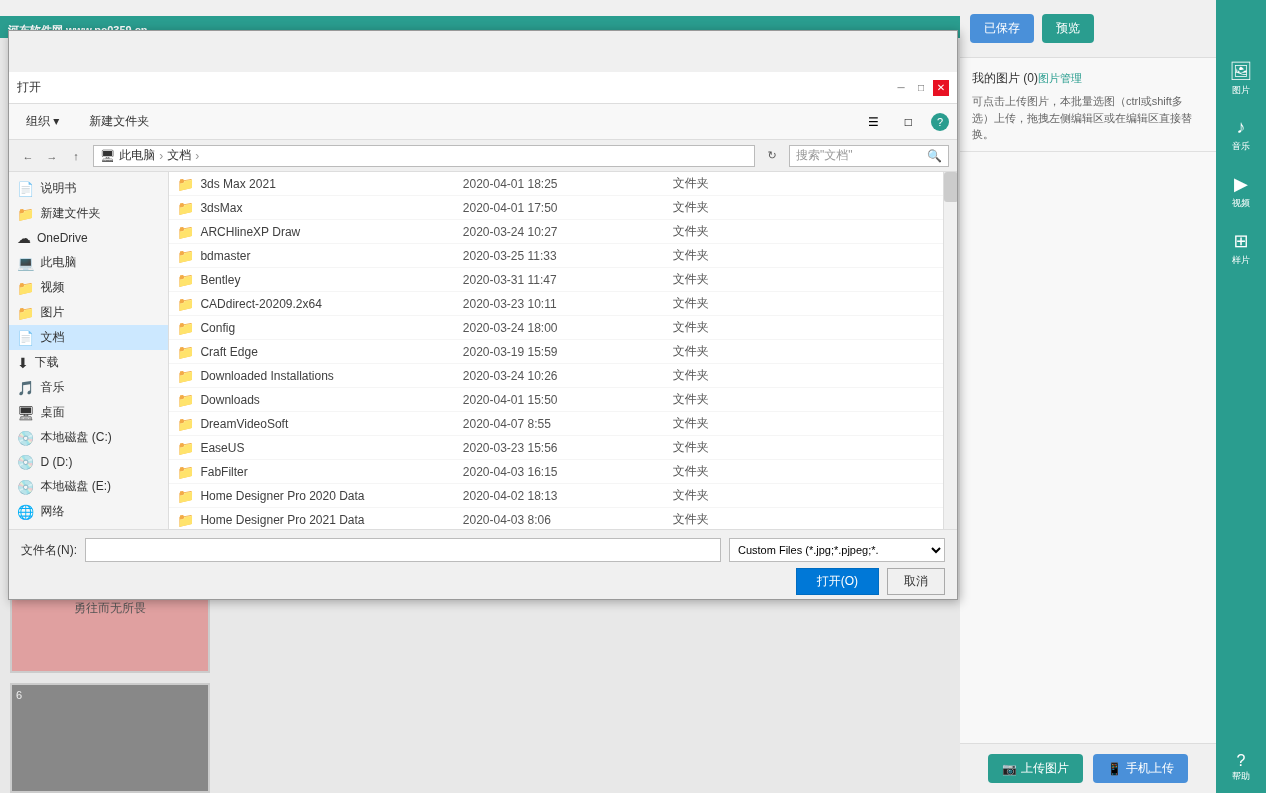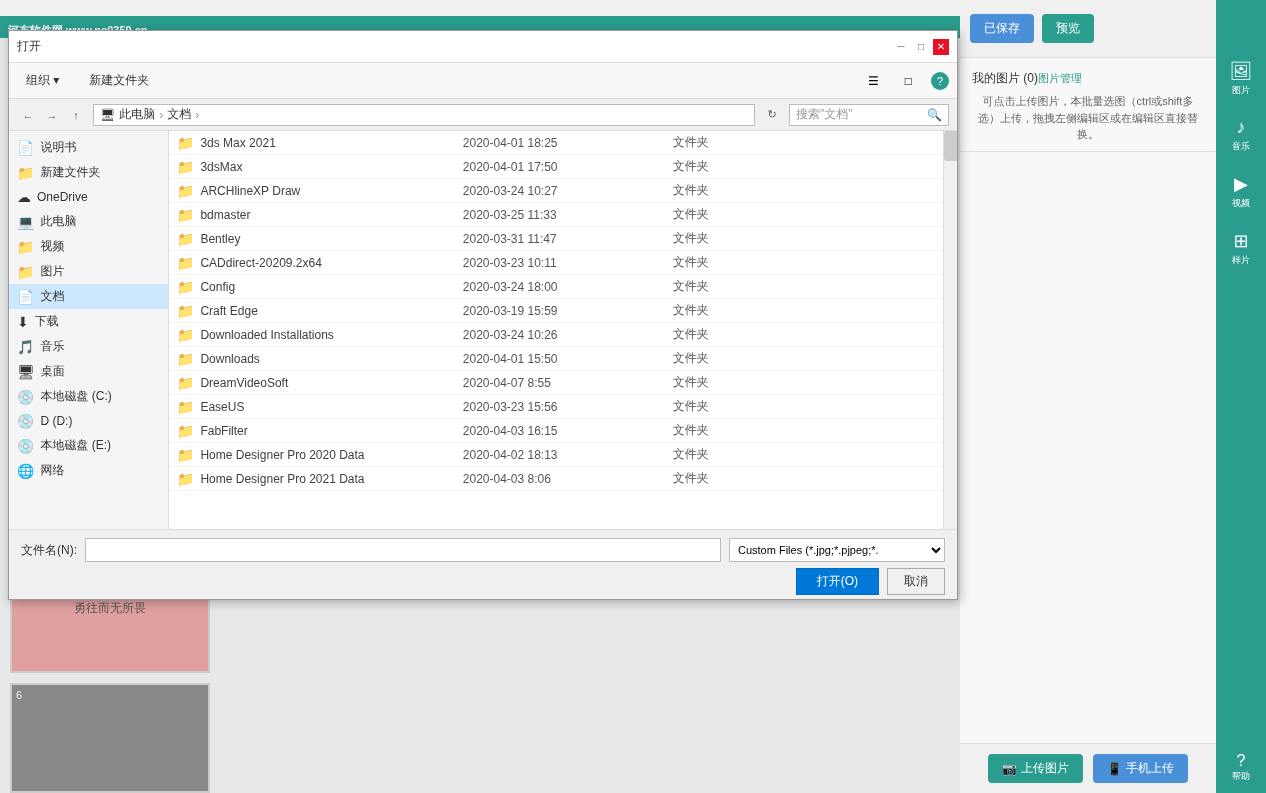--- a/index.html
+++ b/index.html
@@ -114,20 +114,21 @@
 
     
     .dialog-titlebar {
       background: #fff;
       height: 32px;
       display: flex;
       align-items: center;
       justify-content: space-between;
       padding: 0 8px;
       border-bottom: 1px solid #ddd;
+      margin-top: 41px;
     }
     .dialog-title {
       font-size: 12px;
       color: #333;
     }
     .dialog-controls {
       display: flex;
       gap: 4px;
     }
     .win-btn {
@@ -361,21 +362,20 @@
       font-size: 12px;
       color: #333;
       display: flex;
       align-items: center;
     }
     .panel-desc {
       font-size: 11px;
       color: #666;
       margin-top: 6px;
       line-height: 1.5;
-      text-align: center;
     }
 
     
     .bottom-action-bar {
       position: absolute;
       bottom: 0;
       right: 50px;
       width: 256px;
       height: 50px;
       background: #f0f0f0;

